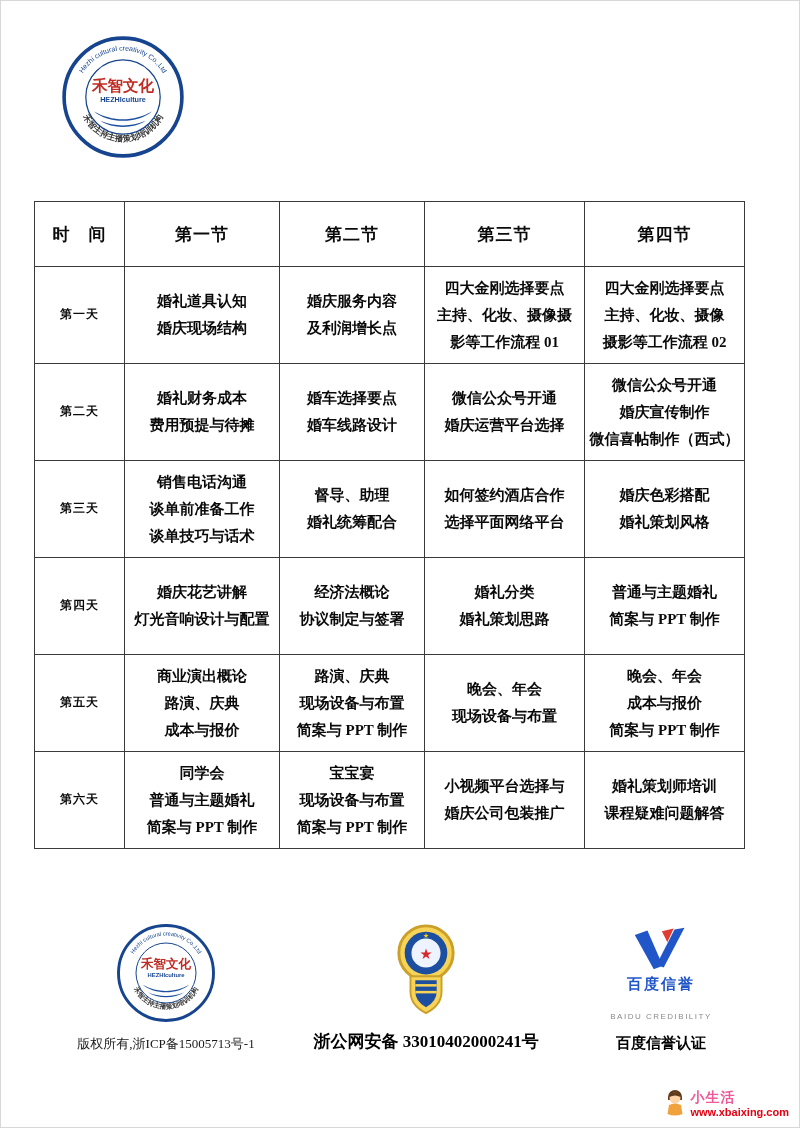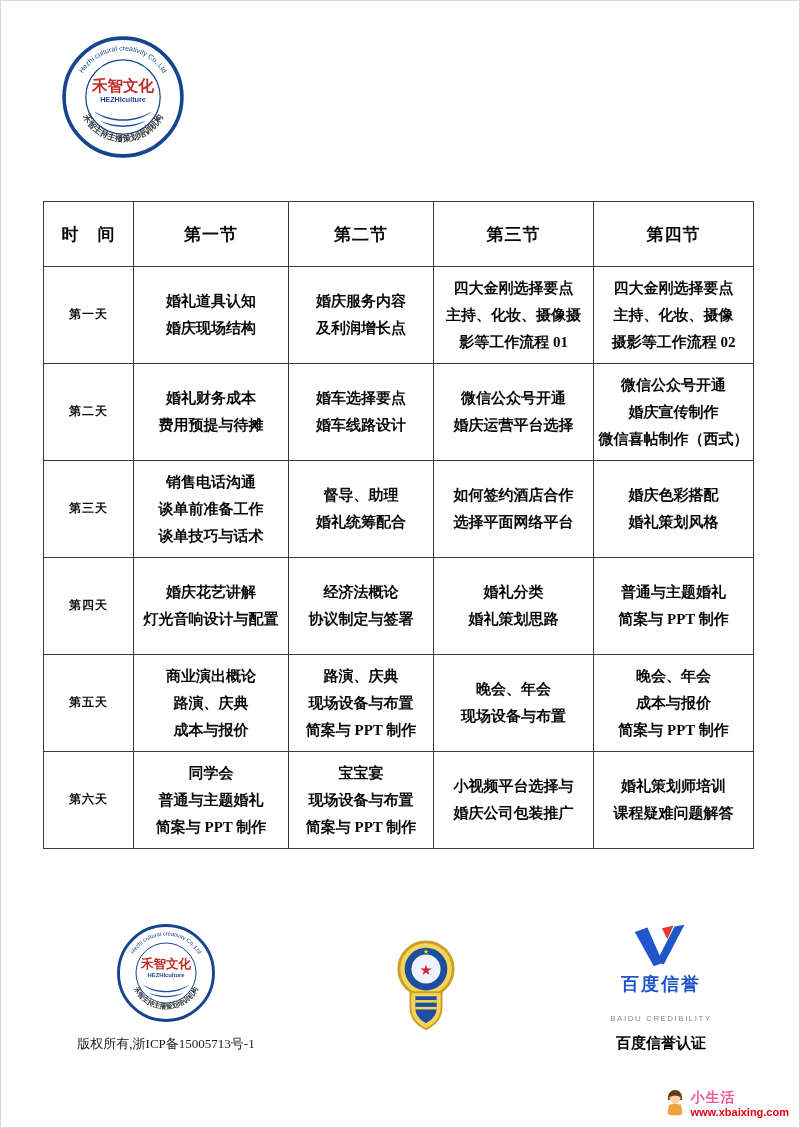--- a/index.html
+++ b/index.html
@@ -27,21 +27,21 @@
     text-align: center;
     font-family: "Liberation Serif", serif;
     font-weight: 900;
     font-size: 41px;
     letter-spacing: 4px;
     color: #000;
     white-space: nowrap;
   }
 
   
-  .table-wrap { position: absolute; left: 42px; top: 200px; width: 710px; }
+  .table-wrap { position: absolute; left: 33px; top: 200px; width: 710px; }
   table.course-table {
     border-collapse: collapse;
     width: 100%;
     table-layout: fixed;
     font-family: "Liberation Serif", serif;
   }
   .course-table th, .course-table td {
     border: 1px solid #3a3a3a;
     text-align: center;
     vertical-align: middle;
@@ -55,21 +55,21 @@
   
   .footer { position: absolute; left: 0; top: 918px; width: 800px; display: flex; }
   .f-col { display: flex; flex-direction: column; align-items: center; justify-content: flex-end; height: 134px; }
   .f-col1 { width: 330px; }
   .f-col2 { width: 190px; }
   .f-col3 { width: 280px; }
   .f-logo { flex: 1; display: flex; flex-direction: column; align-items: center; justify-content: center; }
   .f-caption { margin-top: 8px; font-size: 13px; color: #1a1a1a; white-space: nowrap; font-family: Liberation Serif, serif; }
   .f-caption.police { font-size: 17px; font-weight: bold; color: #000; }
   .f-caption.baidu-cert { font-size: 15px; font-weight: bold; color: #000; }
-  .baidu-cn { font-size: 18px; font-weight: bold; color: var(--baidu-blue, #2156c9); letter-spacing: 2px; margin-top: 3px; }
+  .baidu-cn { font-size: 15px; font-weight: bold; color: var(--baidu-blue, #2156c9); letter-spacing: 2px; margin-top: 3px; }
   .baidu-en { font-size: 8px; color: #8a8a8a; letter-spacing: 1.5px; margin-top: 18px; }
 
   
   .watermark { position: absolute; right: 10px; bottom: 8px; display: flex; align-items: center; gap: 4px; }
   .wm-text { display: flex; flex-direction: column; align-items: flex-start; line-height: 1.1; }
   .wm-name { font-size: 14px; font-weight: bold; color: var(--watermark-pink, #ee5a99); letter-spacing: 1px; }
   .wm-url { font-size: 11px; font-weight: bold; color: var(--watermark-red, #e60012); }
 </style>
 </head>
 <body>
@@ -230,20 +230,21 @@
           <circle cx="40" cy="32" r="22" fill="#1c4fa0"></circle>
           <circle cx="40" cy="32" r="15" fill="#eef4ff"></circle>
           <text x="40" y="38" text-anchor="middle" font-size="15" fill="#d7262c">★</text>
           <text x="40" y="17" text-anchor="middle" font-size="7" fill="#ffd700">★</text>
           <path d="M24,56 L56,56 L56,72 Q56,86 40,94 Q24,86 24,72 Z" fill="#f7d358" stroke="#caa02a" stroke-width="2"></path>
           <path d="M29,60 L51,60 L51,72 Q51,82 40,88 Q29,82 29,72 Z" fill="#1c4fa0"></path>
           <rect x="29" y="64" width="22" height="2.6" fill="#f7d358"></rect>
           <rect x="29" y="71" width="22" height="2.6" fill="#f7d358"></rect>
         </svg>
       </div>
+      <div class="f-caption police">浙公网安备 33010402000241号</div>
     </div>
 
     <div class="f-col f-col3">
       <div class="f-logo">
         <svg viewBox="0 0 64 52" width="58" height="47">
           <polygon points="3,11 17,6 34,45 24,49" fill="#2156c9"></polygon>
           <polygon points="58,3 47,5 27,44 35,47" fill="#2156c9"></polygon>
           <polygon points="33,7 46,4 39,19" fill="#e03c31"></polygon>
         </svg>
         <div class="baidu-cn">百度信誉</div>

